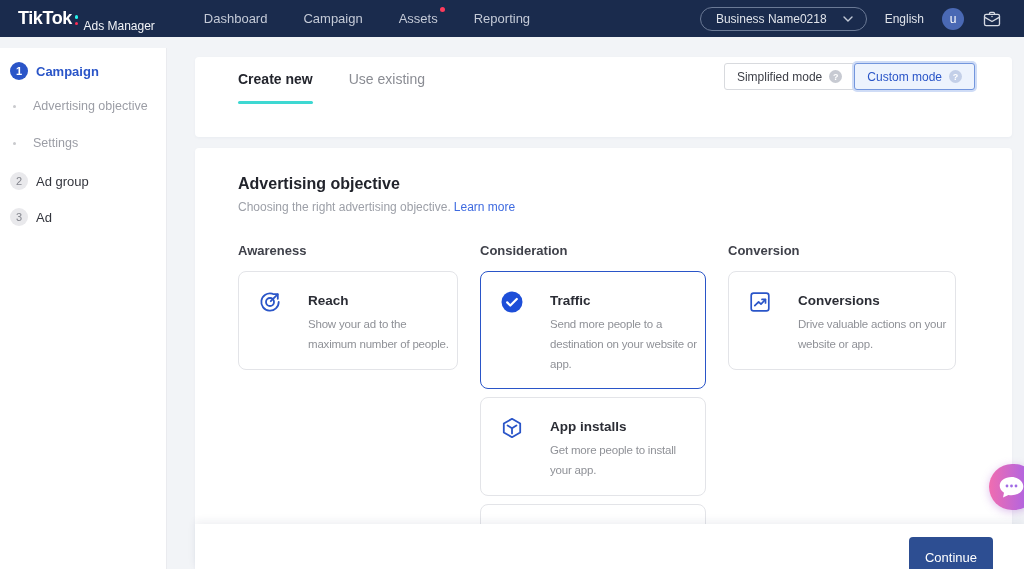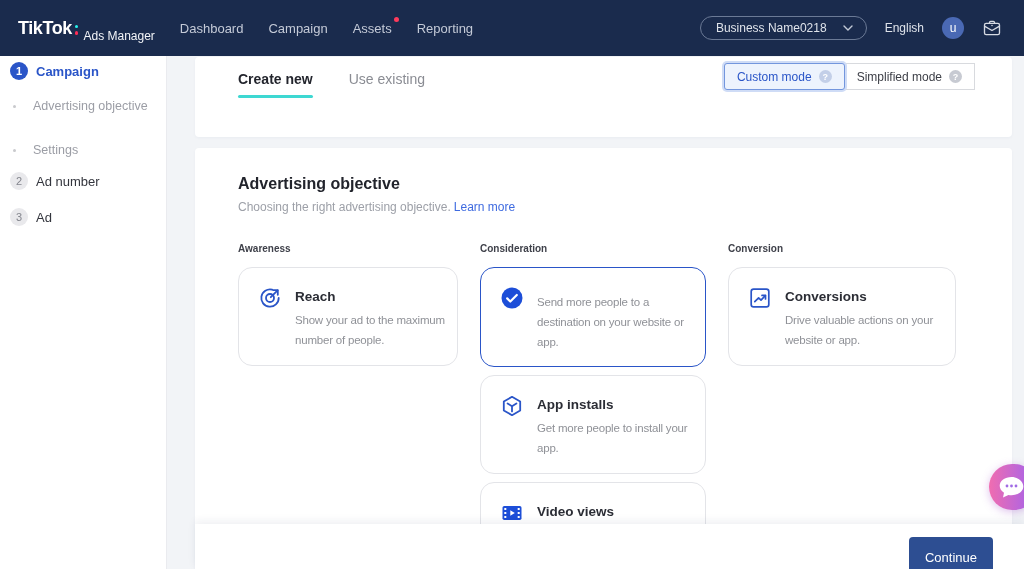--- a/index.html
+++ b/index.html
@@ -5,31 +5,31 @@
   * { box-sizing: border-box; margin: 0; padding: 0; }
   html,body { width:1024px; height:569px; }
   body {
     position: relative; overflow: hidden;
     font-family: "Liberation Sans", sans-serif;
     background: #f2f4f7; color: #33353d;
   }
 
   
   .nav {
-    position: absolute; top:0; left:0; right:0; height:56px;
+    position: absolute; top:0; left:0; right:0; height:37px;
     background:#1a2b4d; display:flex; align-items:center; z-index:20;
   }
   .logo { margin-left:18px; display:flex; align-items:center; }
   .logo-brand { color:#fff; font-weight:bold; font-size:18px; letter-spacing:-0.4px; }
   .logo-colon { display:inline-flex; flex-direction:column; justify-content:center; gap:3px; margin:3px 5px 0 3px; }
   .logo-colon i { width:3.5px; height:3.5px; border-radius:50%; display:block; }
   .logo-colon .c1 { background:#25f4ee; }
   .logo-colon .c2 { background:#fe2c55; }
   .logo-product { color:#f2f4f8; font-size:12px; margin-top:15px; }
-  .nav-items { display:flex; gap:25px; margin-left:25px; font-size:13px; color:#c4cad7; }
+  .nav-items { display:flex; gap:36px; margin-left:49px; font-size:13px; color:#c4cad7; }
   .nav-item { position:relative; cursor:pointer; padding:4px 0; }
   .nav-item .red-dot { position:absolute; top:0px; right:-7px; width:5px; height:5px; border-radius:50%; background:#fe3b5c; }
   .nav-right { margin-left:auto; display:flex; align-items:center; gap:18px; margin-right:22px; }
   .biz-pill {
     height:24px; border:1px solid #6b7a96; border-radius:12px; background:transparent;
     display:flex; align-items:center; gap:16px; padding:0 13px 0 15px;
     font-size:12px; color:#dfe3ea; cursor:pointer;
   }
   .lang { font-size:12px; color:#dfe3ea; cursor:pointer; }
   .avatar {
@@ -54,21 +54,21 @@
   .sub-item { position:absolute; left:13px; height:14px; display:flex; align-items:center; font-size:12.5px; color:#9b9da5; }
   .sub-dot { width:3px; height:3px; border-radius:50%; background:#c9cacd; margin-right:17px; flex:none; }
 
   
   .main { position:absolute; left:167px; top:48px; right:0; bottom:0; background:#f2f4f7; overflow:hidden; }
   .panel { background:#fff; border-radius:4px; box-shadow:0 1px 3px rgba(23,43,99,0.04); }
 
   
   .card-tabs { position:absolute; left:28px; right:12px; top:9px; height:80px; }
   .tab-row { position:absolute; left:43px; top:14px; display:flex; gap:36px; font-size:14px; }
-  .tab { position:relative; padding-bottom:11px; cursor:pointer; color:#8a8c93; }
+  .tab { position:relative; padding-bottom:17px; cursor:pointer; color:#8a8c93; }
   .tab.active { color:#23252d; font-weight:bold; }
   .tab.active::after {
     content:""; position:absolute; left:0; right:0; bottom:0; height:3px;
     background:#3ed8d2; border-radius:2px;
   }
   .modes { position:absolute; right:37px; top:6px; display:flex; }
   .mode-btn {
     height:27px; padding:0 12px; display:flex; align-items:center; gap:7px;
     font-size:12px; background:#fff; border:1px solid #d8dade; color:#3c3e46;
     cursor:pointer; font-family:inherit;
@@ -84,24 +84,24 @@
   }
   .q-icon::after { content:"?"; }
   .mode-btn.active .q-icon { background:#c3cfe8; }
 
   
   .card-objective { position:absolute; left:28px; right:12px; top:100px; height:480px; }
   .obj-title { position:absolute; left:43px; top:27px; font-size:16px; font-weight:bold; color:#22242c; }
   .obj-sub { position:absolute; left:43px; top:52px; font-size:12px; color:#9da0a8; }
   .learn-more { color:#3f6be0; cursor:pointer; margin-left:3px; }
   .columns { position:absolute; left:43px; top:95px; display:grid; grid-template-columns:220px 226px 228px; column-gap:22px; align-items:start; }
-  .col-header { font-size:10px; font-weight:bold; color:#3f414a; margin-bottom:13px; }
+  .col-header { font-size:13px; font-weight:bold; color:#3f414a; margin-bottom:13px; }
   .obj-card {
-    background:#fff; border:1px solid #e3e4e8; border-radius:14px; min-height:89px;
-    padding:18px 6px 14px 19px; display:flex; gap:13px; margin-bottom:8px; cursor:pointer;
+    background:#fff; border:1px solid #e3e4e8; border-radius:8px; min-height:89px;
+    padding:18px 6px 14px 19px; display:flex; gap:26px; margin-bottom:8px; cursor:pointer;
   }
   .obj-card.selected { border-color:#2a55c8; }
   .obj-icon { width:24px; height:24px; flex:none; display:block; }
   .obj-card-title { font-size:13.5px; font-weight:bold; color:#2b2d35; margin-top:3px; }
   .obj-card-desc { font-size:11.5px; letter-spacing:-0.2px; color:#8f9197; line-height:1.72; margin-top:7px; }
 
   
   .footer {
     position:absolute; left:28px; right:0; bottom:0; height:45px; background:#fff;
     box-shadow:0 -3px 8px rgba(30,40,80,0.07); z-index:15;
@@ -161,48 +161,48 @@
 
 <div class="sidebar">
   <div class="side-item active-label" style="top:14px;">
     <span class="step-circle active">1</span>
     <span>Campaign</span>
   </div>
   <div class="sub-item" style="top:51px;">
     <span class="sub-dot"></span>
     <span>Advertising objective</span>
   </div>
-  <div class="sub-item" style="top:95px;">
+  <div class="sub-item" style="top:88px;">
     <span class="sub-dot"></span>
     <span>Settings</span>
   </div>
   <div class="side-item" style="top:124px;">
     <span class="step-circle idle">2</span>
-    <span>Ad number</span>
+    <span>Ad group</span>
   </div>
   <div class="side-item" style="top:160px;">
     <span class="step-circle idle">3</span>
     <span>Ad</span>
   </div>
 </div>
 
 <div class="main">
 
   <div class="card-tabs panel">
     <div class="tab-row">
       <div class="tab active"><span>Create new</span></div>
       <div class="tab"><span>Use existing</span></div>
     </div>
     <div class="modes">
+      <button class="mode-btn">
+        <span>Simplified mode</span>
+        <span class="q-icon"></span>
+      </button>
       <button class="mode-btn active">
         <span>Custom mode</span>
-        <span class="q-icon"></span>
-      </button>
-      <button class="mode-btn">
-        <span>Simplified mode</span>
         <span class="q-icon"></span>
       </button>
     </div>
   </div>
 
   <div class="card-objective panel">
     <div class="obj-title">Advertising objective</div>
     <div class="obj-sub">
       <span>Choosing the right advertising objective.</span><span class="learn-more">Learn more</span>
     </div>
@@ -231,20 +231,21 @@
         <div class="col-header">Consideration</div>
 
         <div class="obj-card selected">
           <span class="obj-icon">
             <svg width="24" height="24" viewBox="0 0 24 24">
               <circle cx="12" cy="12" r="10.5" fill="#1d4ed8"></circle>
               <path d="M7.2 12.4 l3.1 3.1 L16.8 9" stroke="#fff" stroke-width="2.2" fill="none" stroke-linecap="round" stroke-linejoin="round"></path>
             </svg>
           </span>
           <div>
+            <div class="obj-card-title">Traffic</div>
             <div class="obj-card-desc">Send more people to a destination on your website or app.</div>
           </div>
         </div>
 
         <div class="obj-card">
           <span class="obj-icon">
             <svg width="24" height="24" viewBox="0 0 24 24" fill="none" stroke="#2a55c8" stroke-width="1.8" stroke-linejoin="round">
               <path d="M12 2.8 L20.2 7.5 V16.5 L12 21.2 L3.8 16.5 V7.5 Z"></path>
               <path d="M12 12.2 V17.4 M12 12.2 L7.6 9.5 M12 12.2 L16.4 9.5" stroke-linecap="round"></path>
             </svg>

